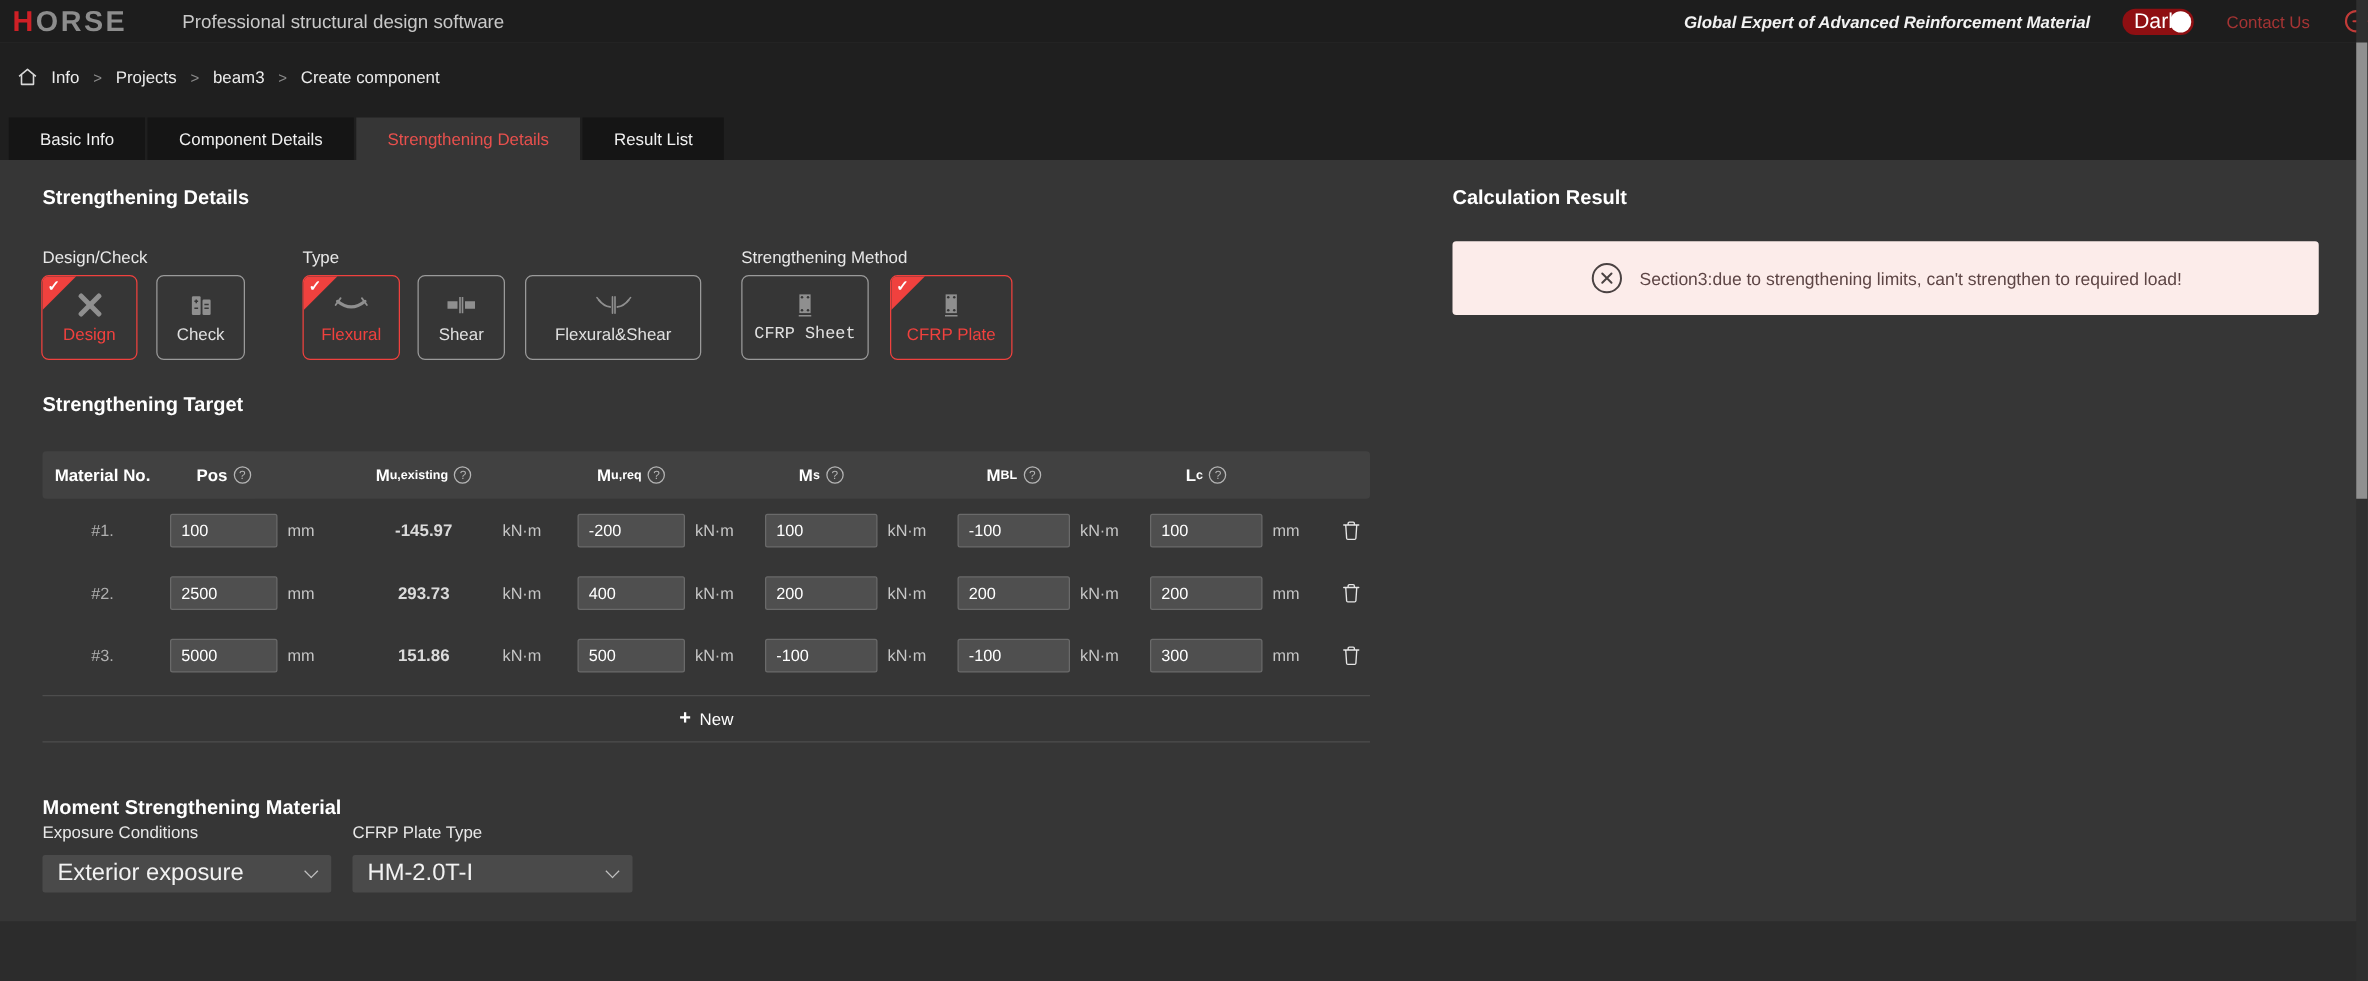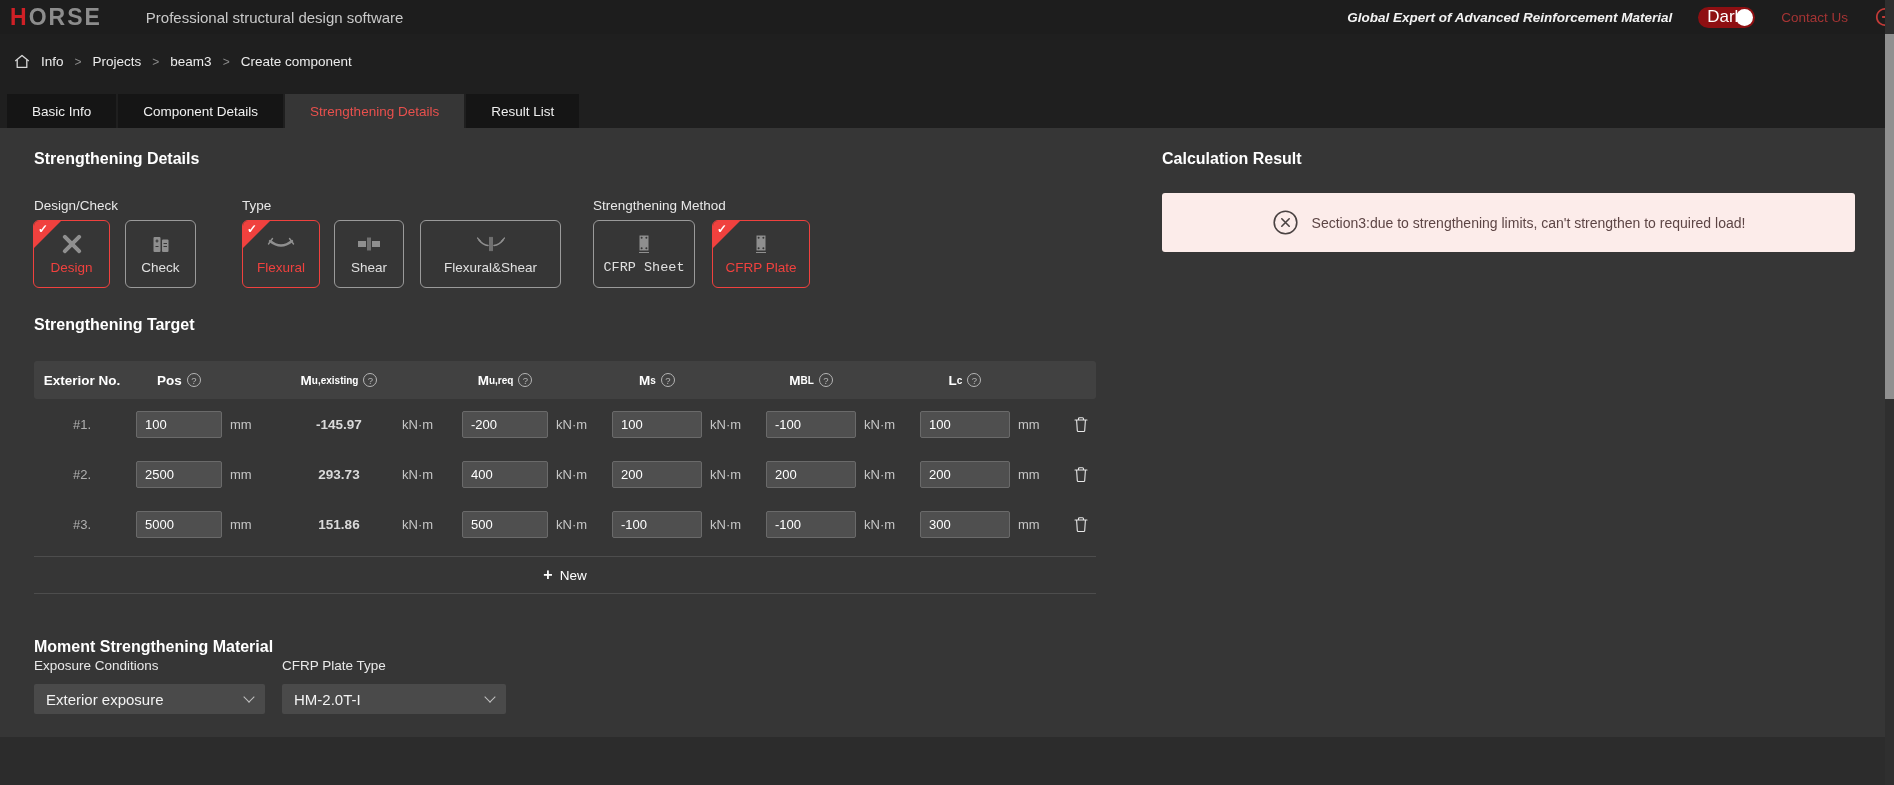--- a/index.html
+++ b/index.html
@@ -88,21 +88,21 @@
     display:flex; align-items:center; justify-content:center;
   }
   .new-btn { display:flex; align-items:center; gap:7px; color:#fff; font-size:13.5px; cursor:pointer; background:none; border:none; font-family:inherit; }
   .new-plus { font-size:16px; font-weight:bold; line-height:1; }
 
   
   .field-label { position:absolute; top:658px; color:#e9e9e9; font-size:13.5px; }
   .select {
     position:absolute; top:684px; height:30px; background:#4a4a4a; border-radius:2px;
     display:flex; align-items:center; justify-content:space-between; padding:0 12px;
-    color:#f2f2f2; font-size:15px; cursor:pointer;
+    color:#f2f2f2; font-size:19px; cursor:pointer;
   }
   .chevron { width:8px; height:8px; border-right:1.5px solid #c0c0c0; border-bottom:1.5px solid #c0c0c0;
     transform:rotate(45deg); margin-top:-4px; }
 
   
   .error-box {
     position:absolute; left:1162px; top:193px; width:693px; height:59px;
     background:#fcecea; border-radius:3px;
     display:flex; align-items:center; justify-content:center; gap:13px;
   }
@@ -251,21 +251,21 @@
           <circle cx="10.4" cy="15.2" r="1" fill="#363636"></circle>
       </svg>
     </span>
     <span>CFRP Plate</span>
   </div>
 
   <h2 class="sec-title" style="left:34px; top:316px;">Strengthening Target</h2>
 
   <div class="tgrid thead">
     <div class="th g1">
-        <span>Exterior No.</span>
+        <span>Material No.</span>
       </div>
     <div class="th g2">
         <span>Pos</span>
         <span class="help">?</span>
       </div>
     <div class="th g4">
         <span>M</span>
         <sub>u,existing</sub>
         <span class="help">?</span>
       </div>

